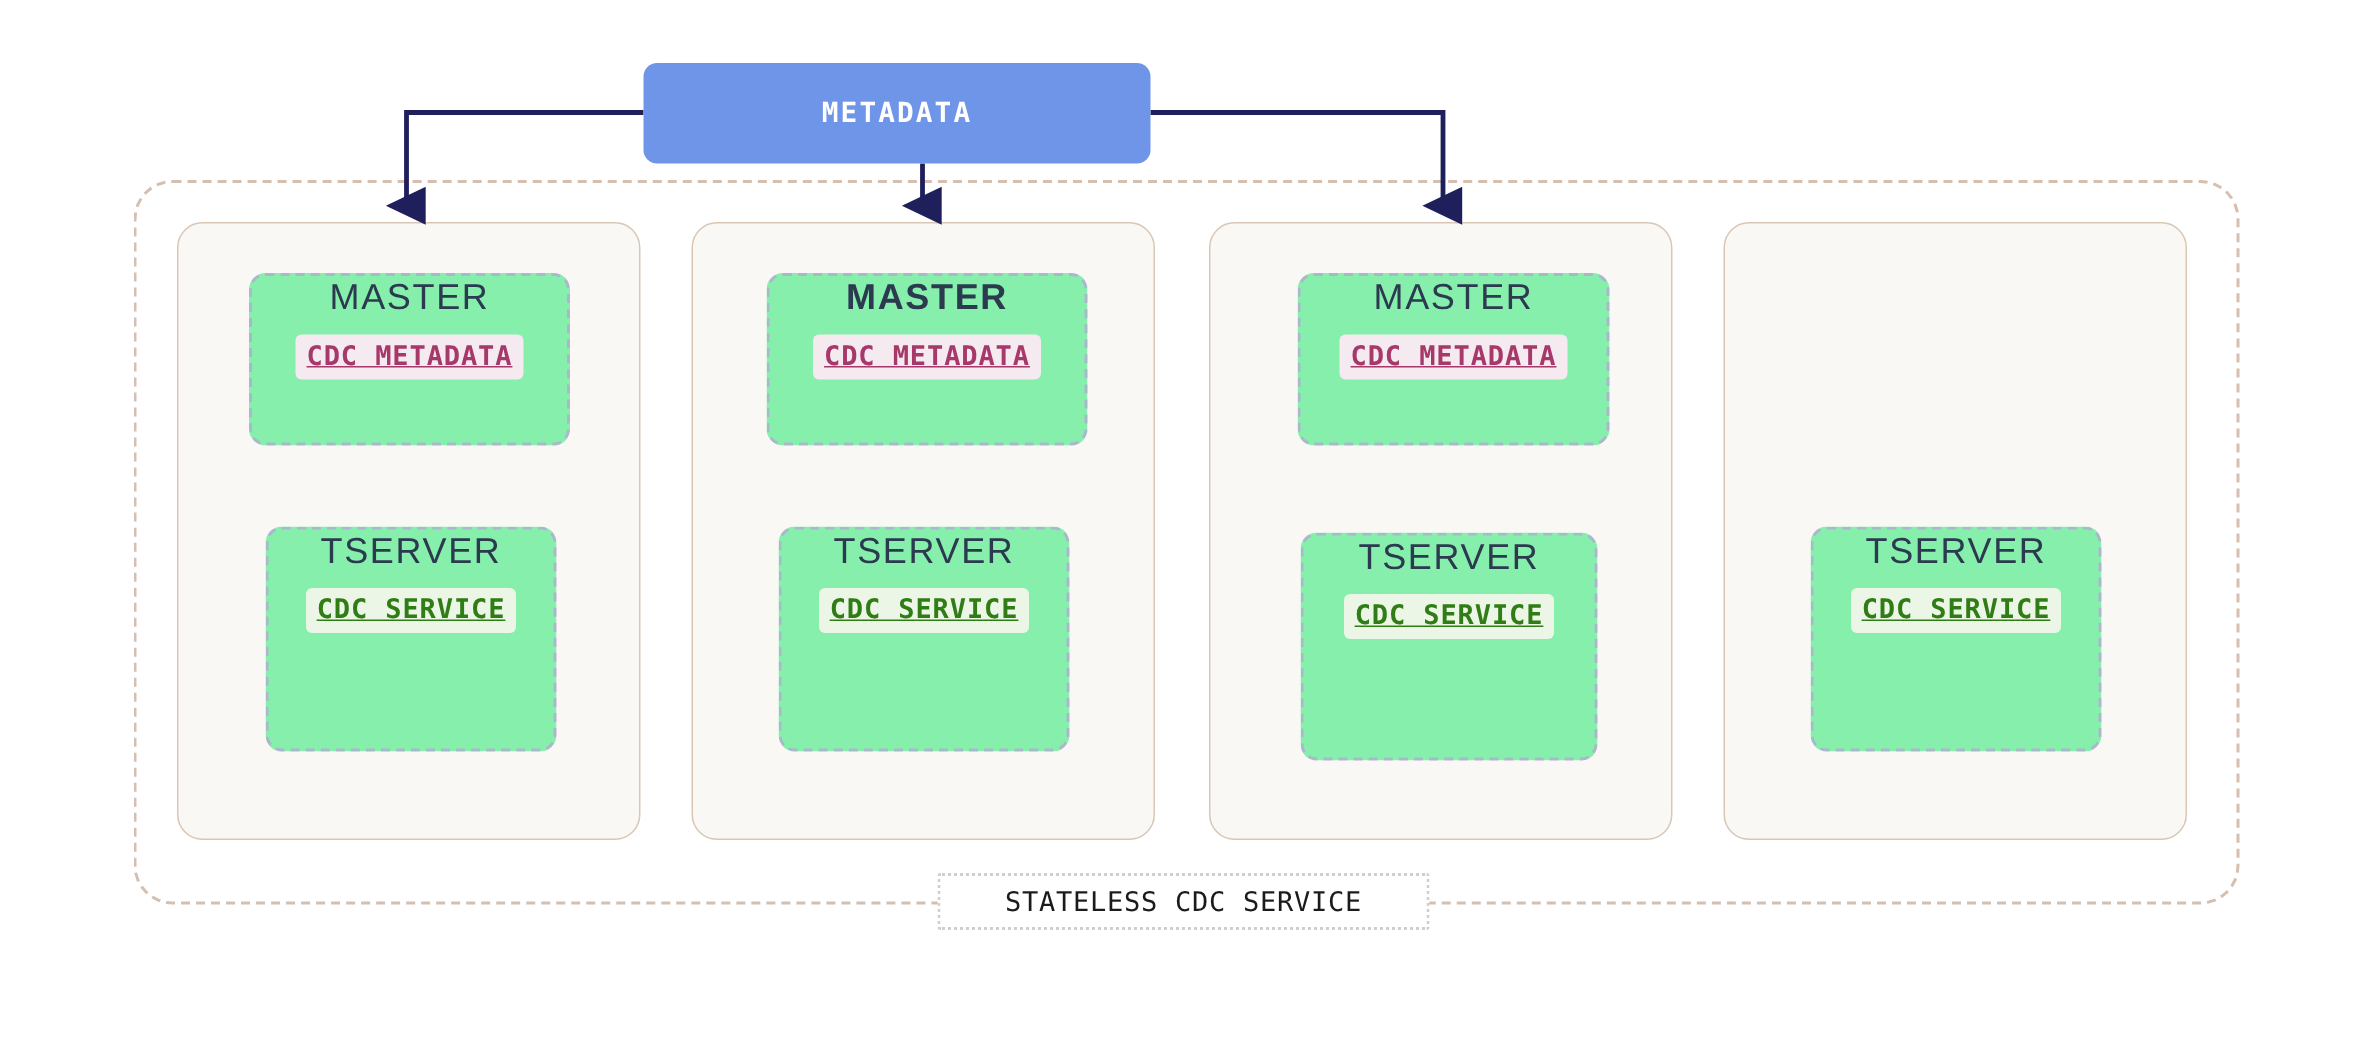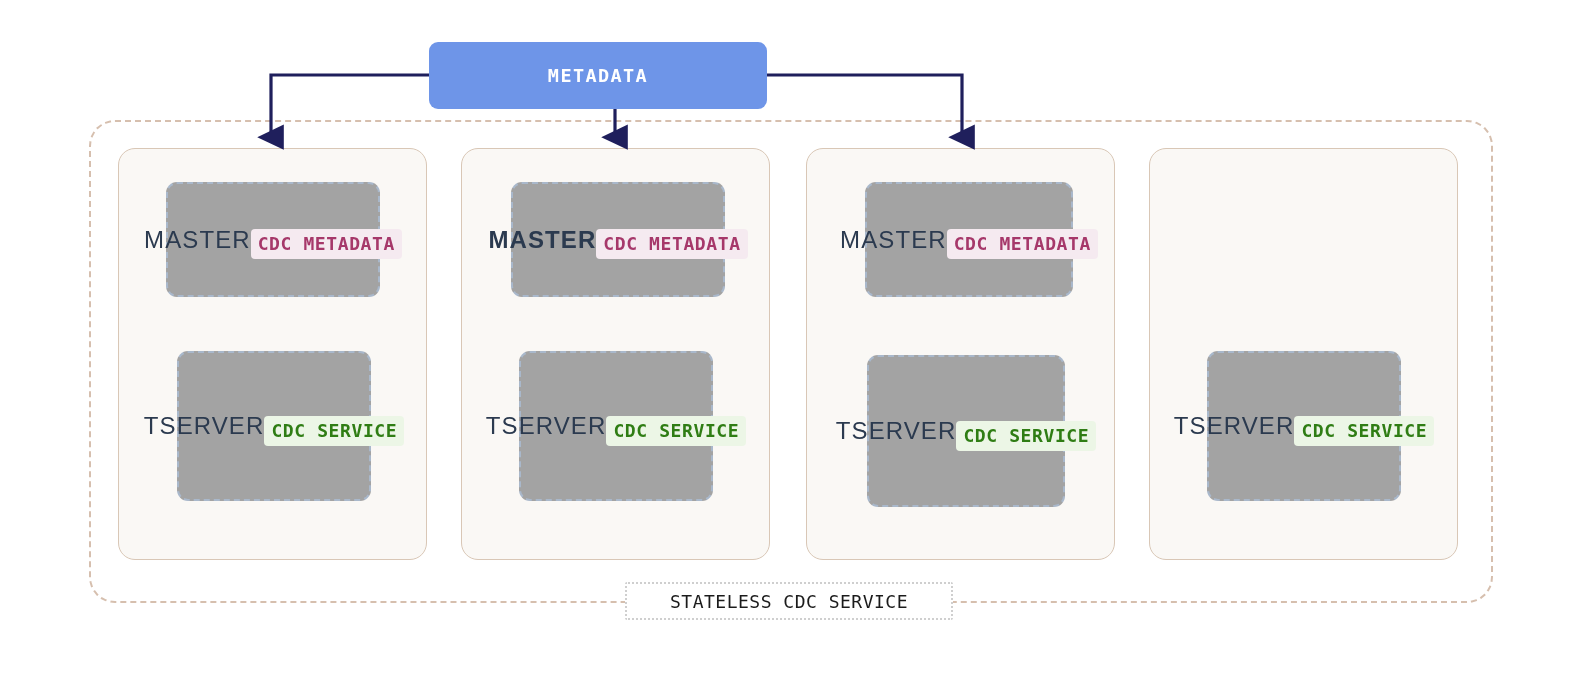--- a/index.html
+++ b/index.html
@@ -89,48 +89,49 @@
     box-sizing: border-box;
   }
   .node-card.n1 { left: 0px; }
   .node-card.n2 { left: 343px; }
   .node-card.n3 { left: 688px; }
   .node-card.n4 { left: 1031px; }
 
   
   .comp-box {
     position: absolute;
-    background: #a3a3a3;
+    background: #86efac;
     border: 2px dashed #a9b8cb;
     border-radius: 11px;
     box-sizing: border-box;
     display: flex;
-    flex-direction: row;
+    flex-direction: column;
     align-items: center;
-    justify-content: center;
+    justify-content: flex-start;
   }
   .comp-title {
     font-family: "Liberation Sans", sans-serif;
     font-size: 24px;
     color: #2b3a4f;
     letter-spacing: 1.1px;
     line-height: 30px;
     white-space: nowrap;
   }
   .comp-title.leader { font-weight: bold; }
   .comp-tag {
     font-family: "DejaVu Sans Mono", monospace;
     font-weight: bold;
     font-size: 18px;
     letter-spacing: 0.6px;
     line-height: 26px;
     padding: 2px 7px;
     border-radius: 4px;
     white-space: nowrap;
     margin-top: 9px;
+    text-decoration: underline;
   }
   .comp-tag.meta {
     color: #a6386a;
     background: #f5eaf0;
   }
   .comp-tag.svc {
     color: #2f7d14;
     background: #ecf6e6;
   }
 

